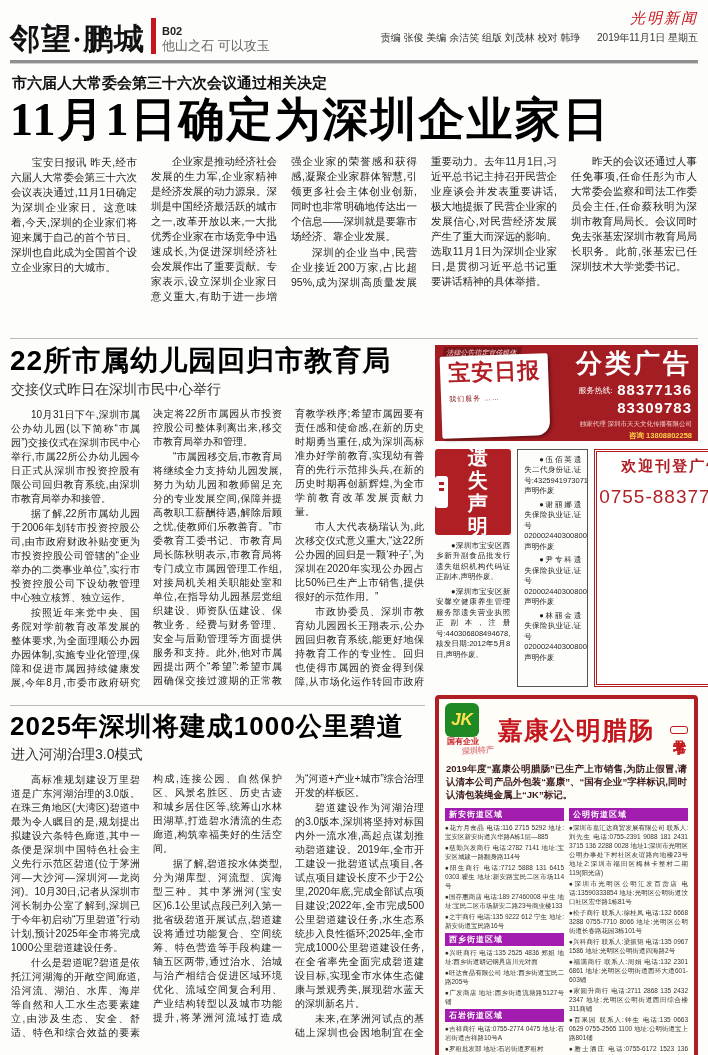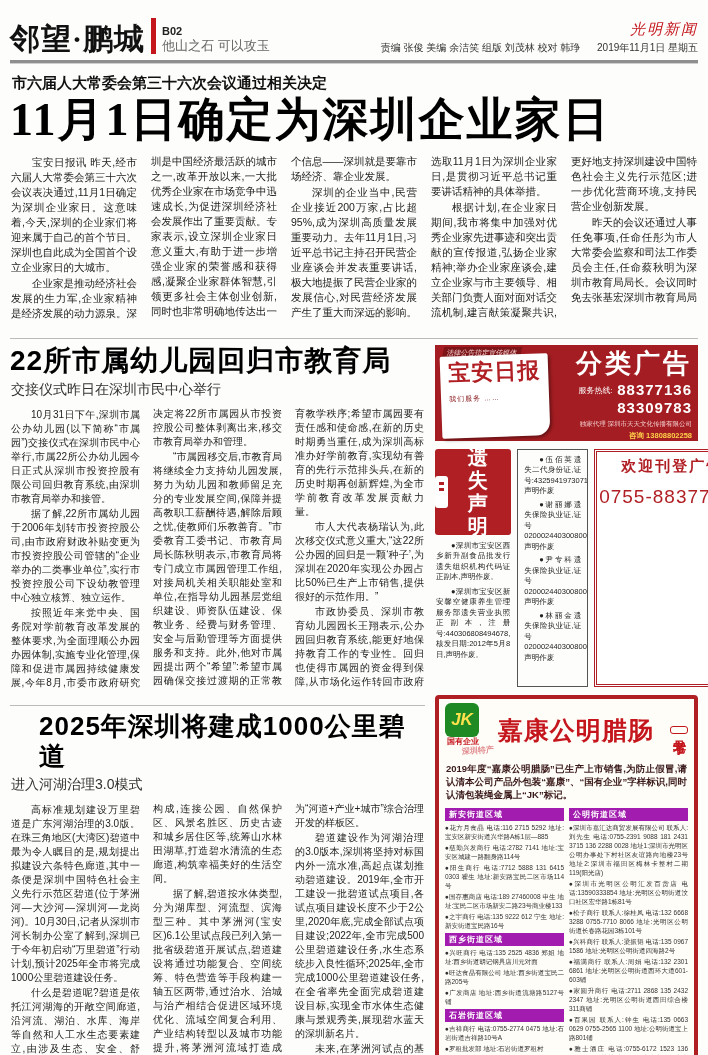--- a/index.html
+++ b/index.html
@@ -4,21 +4,21 @@
 <style>
   * { margin:0; padding:0; box-sizing:border-box; }
   html,body { background:#e8e8e4; }
   .page {
     position:relative; width:708px; height:1055px; margin:0 auto;
     background:#fdfdfb; color:#1a1a1a;
     font-family:"Liberation Sans", sans-serif;
     padding:8px 10px 0 10px; overflow:hidden;
   }
   
-  .masthead { display:flex; justify-content:space-between; align-items:flex-end; height:46px; }
+  .masthead { display:flex; justify-content:space-between; height:46px; }
   .mh-left { display:flex; align-items:flex-end; gap:6px; }
   .mh-title { font-size:30px; font-weight:bold; letter-spacing:1px; color:#111;
               font-family:"Liberation Serif", serif; line-height:1; }
   .mh-bar { width:5px; height:36px; background:#c4161c; }
   .mh-block { line-height:1.05; padding-bottom:1px; }
   .mh-page { font-size:11px; font-weight:bold; color:#222; }
   .mh-motto { font-size:13px; color:#666; margin-top:2px; }
   .mh-right { text-align:right; line-height:1.3; }
   .mh-logo { font-size:15px; font-weight:normal; font-style:italic; color:#c4161c; letter-spacing:2px; }
   .mh-meta { font-size:10px; color:#333; margin-top:3px; }
@@ -30,21 +30,21 @@
   .kicker { font-size:15px; font-weight:bold; color:#111; margin:10px 0 2px 2px; }
   .a1 h1 { font-size:46px; font-weight:900; letter-spacing:2px; color:#000;
            font-family:"Liberation Serif", serif; line-height:1.1; margin:2px 0 8px 0; }
   .a1-body { column-count:5; column-gap:12px; font-size:10.5px; line-height:15px;
              height:176px; overflow:hidden; color:#222; }
   .sect-rule { border:none; border-top:1px solid #bbb; margin:8px 0 6px 0; }
 
   .main { display:flex; gap:10px; margin-top:4px; }
   .articles { width:415px; }
   .a2 h2 { font-size:28px; font-weight:900; color:#000; letter-spacing:1px; line-height:1.15; }
-  .a3 h2 { font-size:26px; font-weight:900; color:#000; letter-spacing:1px; line-height:1.15;margin-left:29px; }
+  .a3 h2 { font-size:26px; font-weight:900; color:#000; letter-spacing:1px; line-height:1.15; }
   .subhead { font-size:14px; color:#333; margin:4px 0 8px 1px; }
   .a2-body { column-count:3; column-gap:11px; font-size:10px; line-height:14px;
              height:290px; overflow:hidden; color:#222; }
   .a3-body { column-count:3; column-gap:11px; font-size:10px; line-height:14px;
              height:268px; overflow:hidden; color:#222; }
 
   
   .ads { width:263px; display:flex; flex-direction:column; gap:8px; }
 
   
@@ -134,21 +134,20 @@
   </header>
   <div class="top-rule"></div>
 
   <article class="a1">
     <div class="kicker">市六届人大常委会第三十六次会议通过相关决定</div>
     <h1>11月1日确定为深圳企业家日</h1>
     <div class="a1-body">
         <p class="para">宝安日报讯 昨天,经市六届人大常委会第三十六次会议表决通过,11月1日确定为深圳企业家日。这意味着,今天,深圳的企业家们将迎来属于自己的首个节日。深圳也自此成为全国首个设立企业家日的大城市。</p>
         <p class="para">企业家是推动经济社会发展的生力军,企业家精神是经济发展的动力源泉。深圳是中国经济最活跃的城市之一,改革开放以来,一大批优秀企业家在市场竞争中迅速成长,为促进深圳经济社会发展作出了重要贡献。专家表示,设立深圳企业家日意义重大,有助于进一步增强企业家的荣誉感和获得感,凝聚企业家群体智慧,引领更多社会主体创业创新,同时也非常明确地传达出一个信息——深圳就是要靠市场经济、靠企业发展。</p>
         <p class="para">深圳的企业当中,民营企业接近200万家,占比超95%,成为深圳高质量发展重要动力。去年11月1日,习近平总书记主持召开民营企业座谈会并发表重要讲话,极大地提振了民营企业家的发展信心,对民营经济发展产生了重大而深远的影响。选取11月1日为深圳企业家日,是贯彻习近平总书记重要讲话精神的具体举措。</p>
-        <p class="para">根据计划,在企业家日期间,我市将集中加强对优秀企业家先进事迹和突出贡献的宣传报道,弘扬企业家精神;举办企业家座谈会,建立企业家与市主要领导、相关部门负责人面对面对话交流机制,建言献策凝聚共识,更好地支持深圳建设中国特色社会主义先行示范区;进一步优化营商环境,支持民营企业创新发展。</p>
         <p class="para">昨天的会议还通过人事任免事项,任命任彤为市人大常委会监察和司法工作委员会主任,任命蔡秋明为深圳市教育局局长。会议同时免去张基宏深圳市教育局局长职务。此前,张基宏已任深圳技术大学党委书记。</p>
       </div>
   </article>
 
   <hr class="sect-rule">
 
   <div class="main">
 
     <div class="articles">
       <article class="a2">

